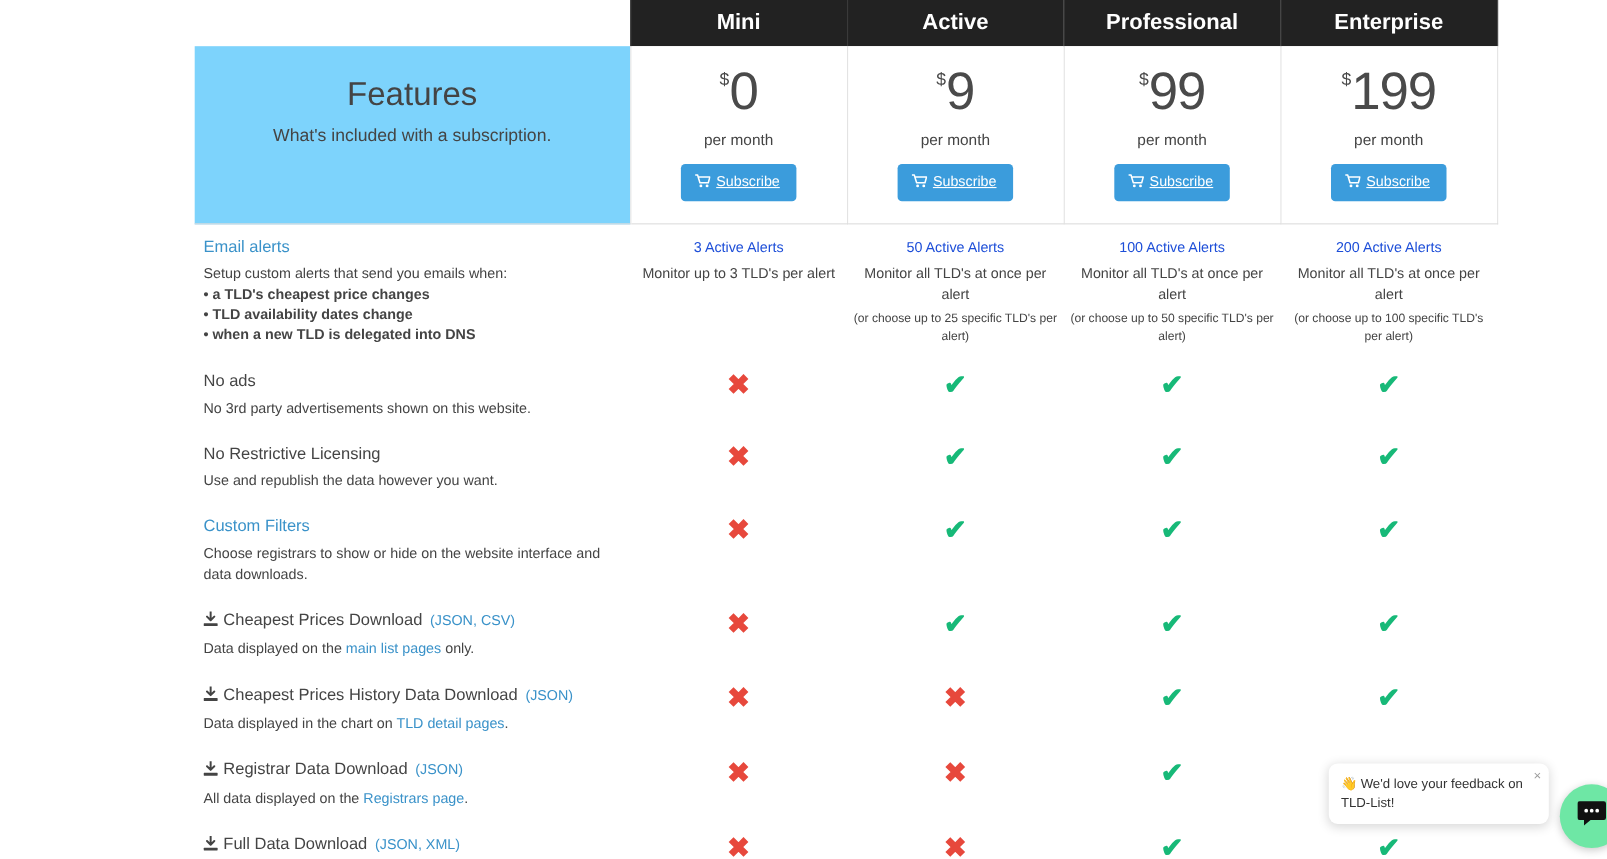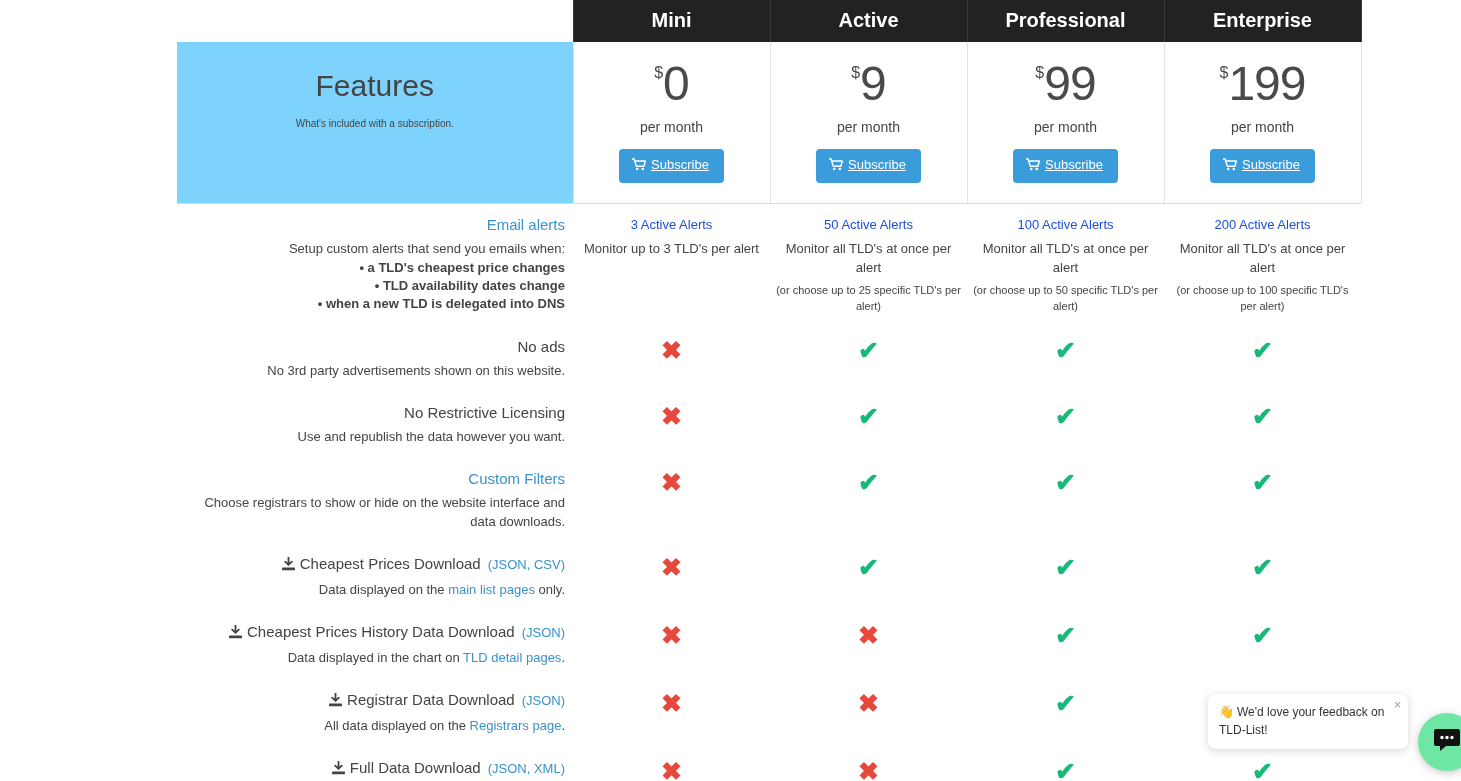--- a/index.html
+++ b/index.html
@@ -109,28 +109,28 @@
     background: #7dd3fc;
   }
   .features-title {
     font-size: 30px;
     color: #444444;
     font-weight: normal;
     margin: 0 0 10px 0;
     line-height: 36px;
   }
   .features-sub {
-    font-size: 10px;
+    font-size: 16px;
     color: #444444;
     line-height: 20px;
   }
 
   
   .feature-cell {
-    text-align: right;
+    text-align: left;
     vertical-align: top;
     padding: 10px 8px 12px 8px;
     border: none;
   }
   .feature-name {
     font-size: 15px;
     color: #444444;
     line-height: 21px;
     margin: 0;
   }

